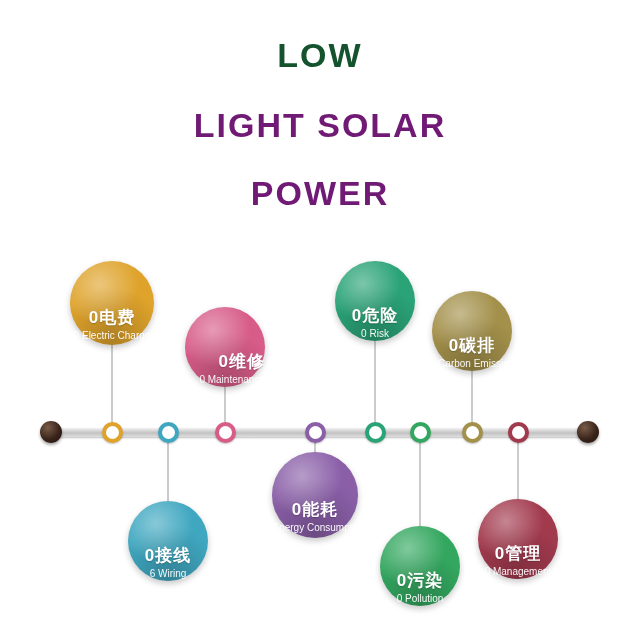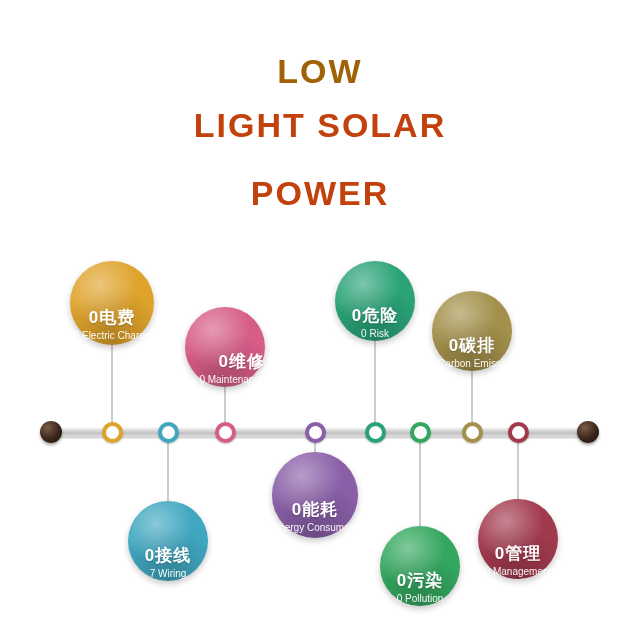--- a/index.html
+++ b/index.html
@@ -3,24 +3,24 @@
 <meta charset="utf-8">
 <style>
   html,body{margin:0;padding:0;}
   body{
     width:640px;height:625px;position:relative;overflow:hidden;
     background:#ffffff;
     font-family:"Liberation Sans", sans-serif;
   }
   .title-line{
     position:absolute;left:0;width:100%;text-align:center;
-    font-weight:bold;font-size:34px;letter-spacing:2px;color:#c2410c;
+    font-weight:bold;font-size:34px;letter-spacing:2px;color:#701a75;
     margin:0;
   }
-  .title-low{top:36px;color:#a16207;margin-top:16px;}
+  .title-low{top:36px;color:#14532d;}
   .title-light-solar{top:106px;}
   .title-power{top:174px;}
 
   
   .bar{
     position:absolute;left:56px;top:428px;width:528px;height:9px;
     border-radius:5px;
     background:linear-gradient(180deg,#f2f2f2 0%,#c2c2c2 55%,#dedede 100%);
     box-shadow:0 1px 2px rgba(0,0,0,0.25);
   }
@@ -106,21 +106,21 @@
   <div class="label">0危险</div>
   <div class="sublabel">0 Risk</div>
 </div>
 <div class="bubble" style="left: 432px; top: 291px; width: 80px; height: 80px; --c: #a3904a;">
   <div class="label">0碳排</div>
   <div class="sublabel">0 Carbon Emission</div>
 </div>
 
 <div class="bubble" style="left: 128px; top: 501px; width: 80px; height: 80px; --c: #3fa7c0;">
   <div class="label">0接线</div>
-  <div class="sublabel">7 Wiring</div>
+  <div class="sublabel">6 Wiring</div>
 </div>
 <div class="bubble" style="left: 272px; top: 452px; width: 86px; height: 86px; --c: #8a5fa8;">
   <div class="label">0能耗</div>
   <div class="sublabel">0 Energy Consumption</div>
 </div>
 <div class="bubble" style="left: 380px; top: 526px; width: 80px; height: 80px; --c: #33a75f;">
   <div class="label">0污染</div>
   <div class="sublabel">0 Pollution</div>
 </div>
 <div class="bubble" style="left: 478px; top: 499px; width: 80px; height: 80px; --c: #a23a4e;">

